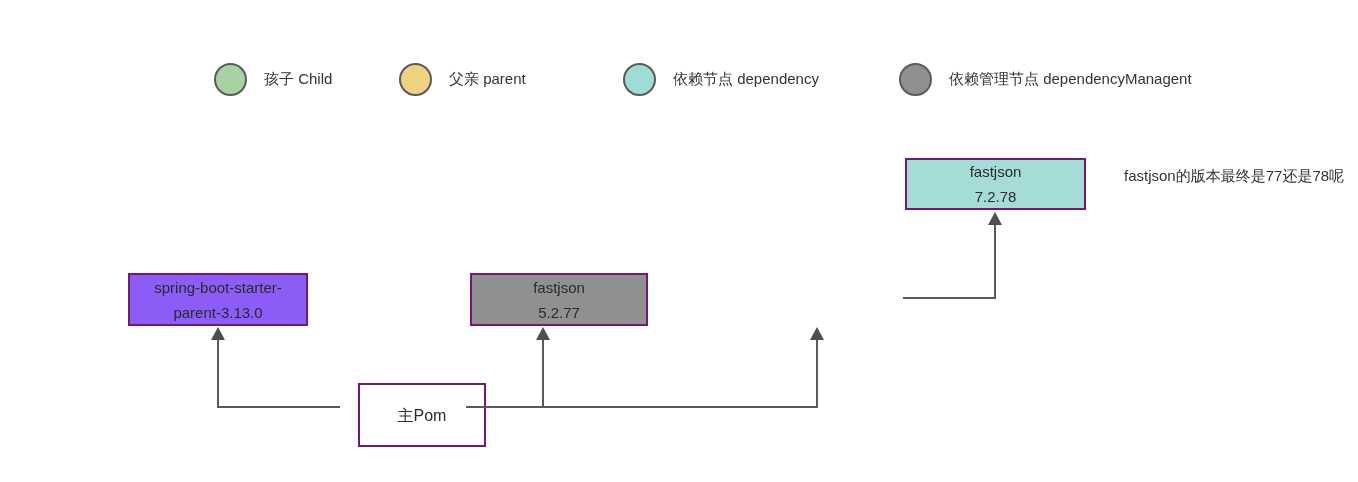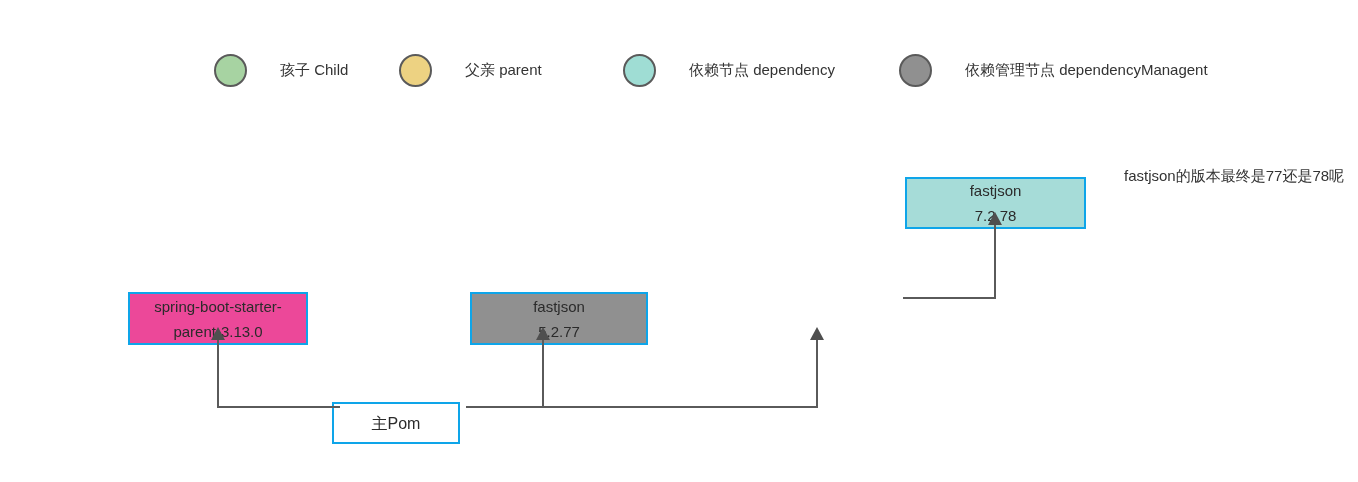--- a/index.html
+++ b/index.html
@@ -10,58 +10,57 @@
     position: relative;
     width: 1358px;
     height: 482px;
     background: #ffffff;
     overflow: hidden;
   }
 
   
   .legend-item {
     position: absolute;
-    top: 52px;
+    top: 61px;
     display: flex;
     align-items: center;
-    gap: 33px;
+    gap: 17px;
     height: 36px;
   }
   .legend-swatch {
     width: 33px;
     height: 33px;
     border-radius: 50%;
     border: 2.5px solid #5a5a5a;
     flex: 0 0 auto;
   }
   .legend-label {
     font-size: 15px;
     color: #333333;
     white-space: nowrap;
   }
 
   
   .node {
     position: absolute;
-    border: 2px solid #0ea5e9;
+    border: 2px solid #701a75;
     display: flex;
     flex-direction: column;
     align-items: center;
     justify-content: center;
     font-size: 15px;
     color: #2b2b2b;
     line-height: 25px;
     text-align: center;
-    margin-top: 19px;
   }
   .node-fastjson78 { left: 905px; top: 158px; width: 181px; height: 52px; }
   .node-parent     { left: 128px; top: 273px; width: 180px; height: 53px; }
   .node-depmgmt    { left: 470px; top: 273px; width: 178px; height: 53px; }
   .node-child      { left: 728px; top: 273px; width: 177px; height: 53px; font-size: 16px; }
-  .node-main       { left: 332px; top: 383px; width: 128px; height: 42px; font-size: 16px; background: #ffffff; }
+  .node-main       { left: 358px; top: 383px; width: 128px; height: 64px; font-size: 16px; background: #ffffff; }
 
   
   .line {
     position: absolute;
     background: #5a5a5a;
   }
   .arrow-up {
     position: absolute;
     width: 0;
     height: 0;
@@ -113,21 +112,21 @@
   <div class="legend-item" style="left:899px">
     <span class="legend-swatch" style="background-color: rgb(144, 144, 144);"></span>
     <span class="legend-label">依赖管理节点 dependencyManagent</span>
   </div>
 
   <div class="node node-fastjson78" style="background-color: rgb(166, 220, 216);">
     <div>fastjson</div>
     <div>7.2.78</div>
   </div>
 
-  <div class="node node-parent" style="background-color: #ec4899;">
+  <div class="node node-parent" style="background-color: #8b5cf6;">
     <div>spring-boot-starter-</div>
     <div>parent-3.13.0</div>
   </div>
 
   <div class="node node-depmgmt" style="background-color: rgb(144, 144, 144);">
     <div>fastjson</div>
     <div>5.2.77</div>
   </div>
 
 

